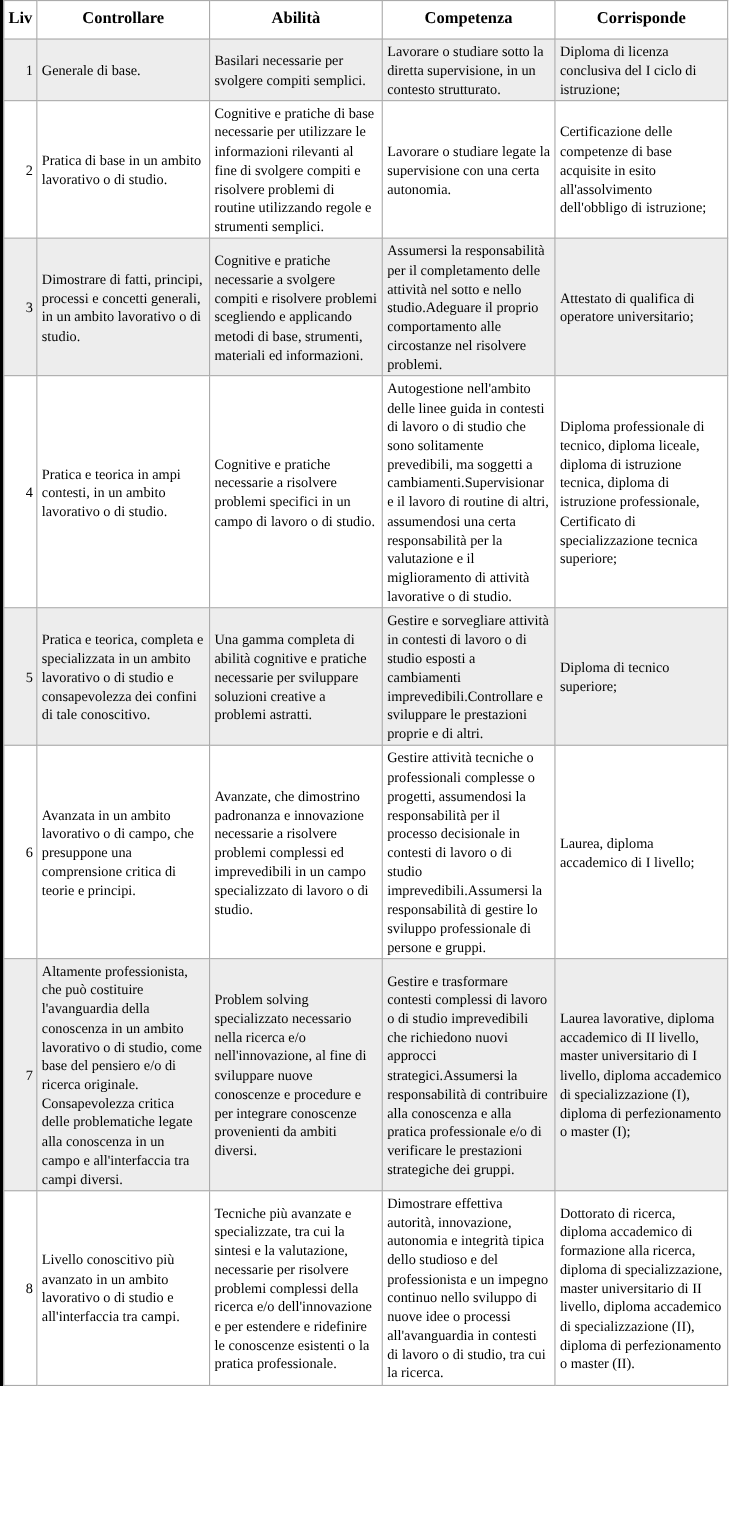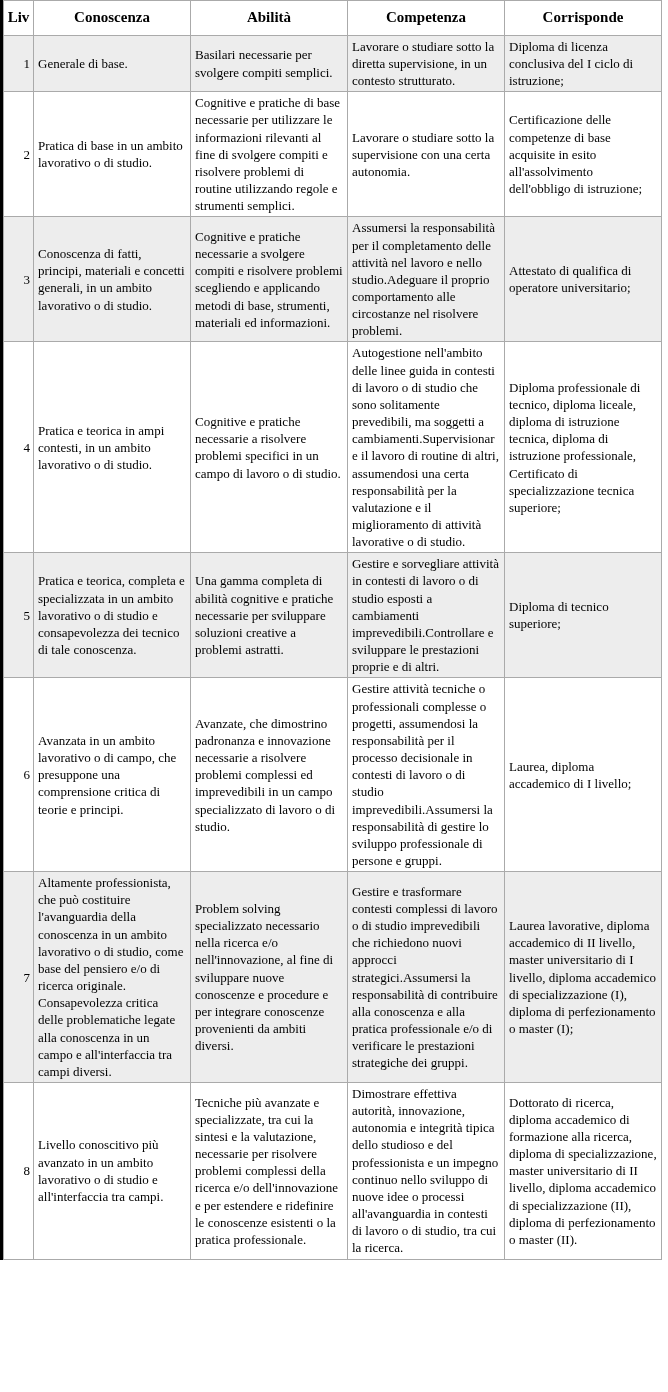--- a/index.html
+++ b/index.html
@@ -63,58 +63,58 @@
       <colgroup>
         <col class="c-liv">
         <col class="c-txt">
         <col class="c-txt">
         <col class="c-txt">
         <col class="c-txt">
       </colgroup>
       <thead>
         <tr>
           <th>Liv</th>
-          <th>Conoscenza</th>
+          <th>Controllare</th>
           <th>Abilità</th>
           <th>Competenza</th>
           <th>Corrisponde</th>
         </tr>
       </thead>
       <tbody>
         <tr>
           <td class="liv">1</td>
           <td>Generale di base.</td>
           <td>Basilari necessarie per svolgere compiti semplici.</td>
           <td>Lavorare o studiare sotto la diretta supervisione, in un contesto strutturato.</td>
           <td>Diploma di licenza conclusiva del I ciclo di istruzione;</td>
         </tr>
         <tr>
           <td class="liv">2</td>
           <td>Pratica di base in un ambito lavorativo o di studio.</td>
           <td>Cognitive e pratiche di base necessarie per utilizzare le informazioni rilevanti al fine di svolgere compiti e risolvere problemi di routine utilizzando regole e strumenti semplici.</td>
-          <td>Lavorare o studiare sotto la supervisione con una certa autonomia.</td>
+          <td>Lavorare o studiare legate la supervisione con una certa autonomia.</td>
           <td>Certificazione delle competenze di base acquisite in esito all'assolvimento dell'obbligo di istruzione;</td>
         </tr>
         <tr>
           <td class="liv">3</td>
-          <td>Conoscenza di fatti, principi, materiali e concetti generali, in un ambito lavorativo o di studio.</td>
+          <td>Dimostrare di fatti, principi, processi e concetti generali, in un ambito lavorativo o di studio.</td>
           <td>Cognitive e pratiche necessarie a svolgere compiti e risolvere problemi scegliendo e applicando metodi di base, strumenti, materiali ed informazioni.</td>
-          <td>Assumersi la responsabilità per il completamento delle attività nel lavoro e nello studio.Adeguare il proprio comportamento alle circostanze nel risolvere problemi.</td>
+          <td>Assumersi la responsabilità per il completamento delle attività nel sotto e nello studio.Adeguare il proprio comportamento alle circostanze nel risolvere problemi.</td>
           <td>Attestato di qualifica di operatore universitario;</td>
         </tr>
         <tr>
           <td class="liv">4</td>
           <td>Pratica e teorica in ampi contesti, in un ambito lavorativo o di studio.</td>
           <td>Cognitive e pratiche necessarie a risolvere problemi specifici in un campo di lavoro o di studio.</td>
           <td>Autogestione nell'ambito delle linee guida in contesti di lavoro o di studio che sono solitamente prevedibili, ma soggetti a cambiamenti.Supervisionare il lavoro di routine di altri, assumendosi una certa responsabilità per la valutazione e il miglioramento di attività lavorative o di studio.</td>
           <td>Diploma professionale di tecnico, diploma liceale, diploma di istruzione tecnica, diploma di istruzione professionale, Certificato di specializzazione tecnica superiore;</td>
         </tr>
         <tr>
           <td class="liv">5</td>
-          <td>Pratica e teorica, completa e specializzata in un ambito lavorativo o di studio e consapevolezza dei tecnico di tale conoscenza.</td>
+          <td>Pratica e teorica, completa e specializzata in un ambito lavorativo o di studio e consapevolezza dei confini di tale conoscitivo.</td>
           <td>Una gamma completa di abilità cognitive e pratiche necessarie per sviluppare soluzioni creative a problemi astratti.</td>
           <td>Gestire e sorvegliare attività in contesti di lavoro o di studio esposti a cambiamenti imprevedibili.Controllare e sviluppare le prestazioni proprie e di altri.</td>
           <td>Diploma di tecnico superiore;</td>
         </tr>
         <tr>
           <td class="liv">6</td>
           <td>Avanzata in un ambito lavorativo o di campo, che presuppone una comprensione critica di teorie e principi.</td>
           <td>Avanzate, che dimostrino padronanza e innovazione necessarie a risolvere problemi complessi ed imprevedibili in un campo specializzato di lavoro o di studio.</td>
           <td>Gestire attività tecniche o professionali complesse o progetti, assumendosi la responsabilità per il processo decisionale in contesti di lavoro o di studio imprevedibili.Assumersi la responsabilità di gestire lo sviluppo professionale di persone e gruppi.</td>
           <td>Laurea, diploma accademico di I livello;</td>

